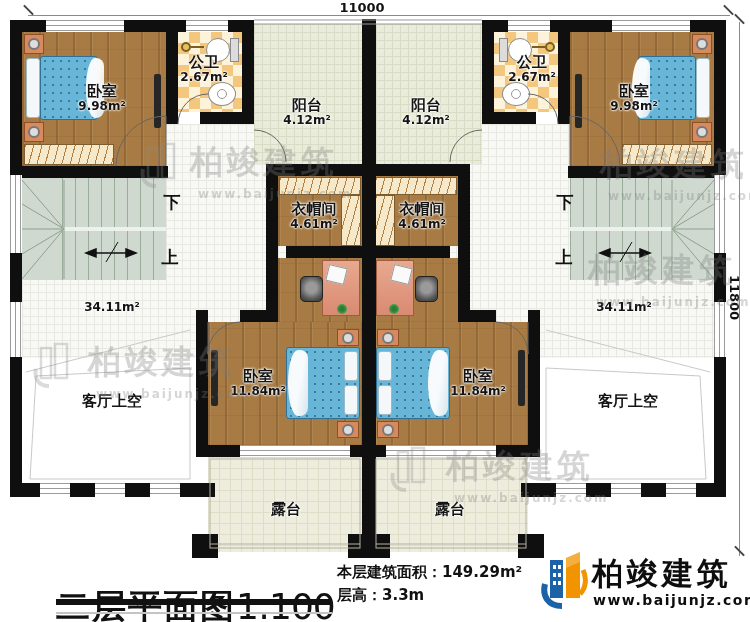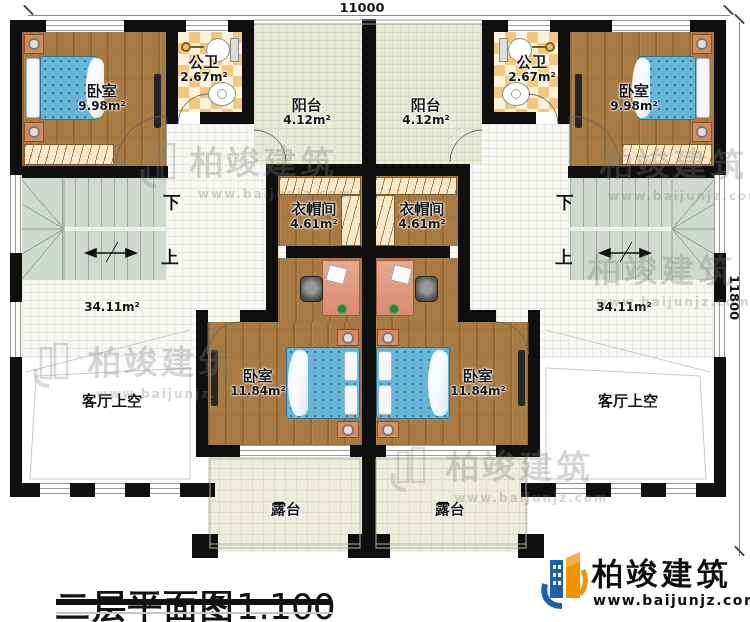--- a/index.html
+++ b/index.html
@@ -370,20 +370,26 @@
     <span class="url">www.baijunjz.com</span>
   </div>
 
   <div class="f-title">
     <span class="cn">二层平面图</span>
     <span class="sc">1:100</span>
   </div>
   <div class="f-rule1"></div>
   <div class="f-rule2"></div>
   <div class="f-info">
+    <div>
+      <span>本层建筑面积：</span><span>149.29m²</span>
+    </div>
+    <div>
+      <span>层高：</span><span>3.3m</span>
+    </div>
   </div>
   <svg class="f-logo-icon" width="48" height="60" viewBox="0 0 48 60">
     <path d="M22,56 C8,56 2,46 5,34" stroke="#1b62a8" stroke-width="6" fill="none"></path>
     <rect x="10" y="10" width="13" height="38" fill="#1b62a8"></rect>
     <rect x="13" y="15" width="3" height="4" fill="#fff"></rect>
       <rect x="18" y="15" width="3" height="4" fill="#fff"></rect>
     <rect x="13" y="23" width="3" height="4" fill="#fff"></rect>
       <rect x="18" y="23" width="3" height="4" fill="#fff"></rect>
     <rect x="13" y="31" width="3" height="4" fill="#fff"></rect>
       <rect x="18" y="31" width="3" height="4" fill="#fff"></rect>

